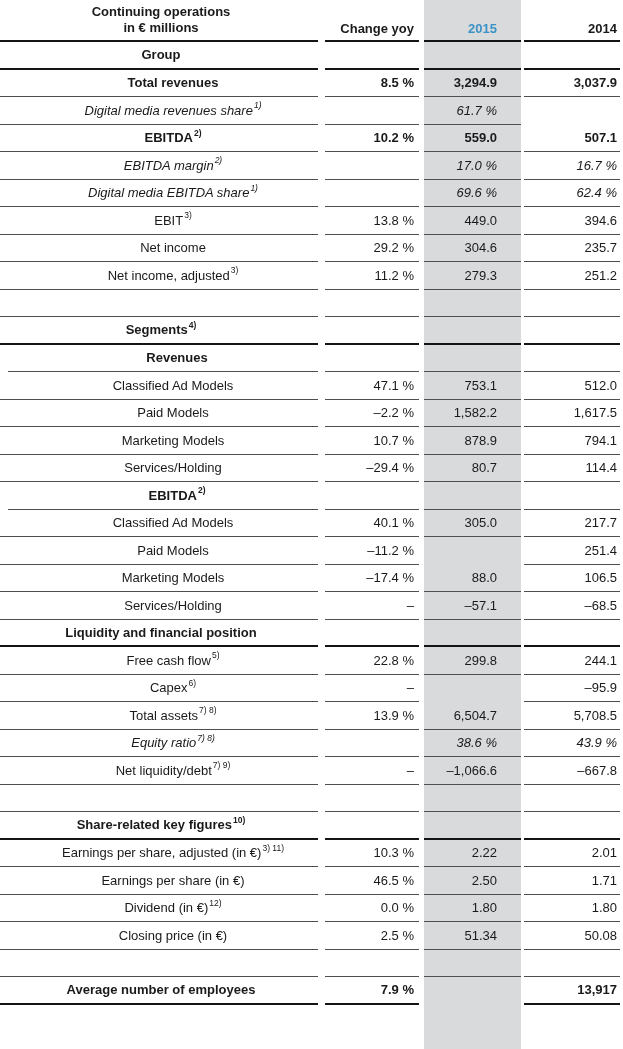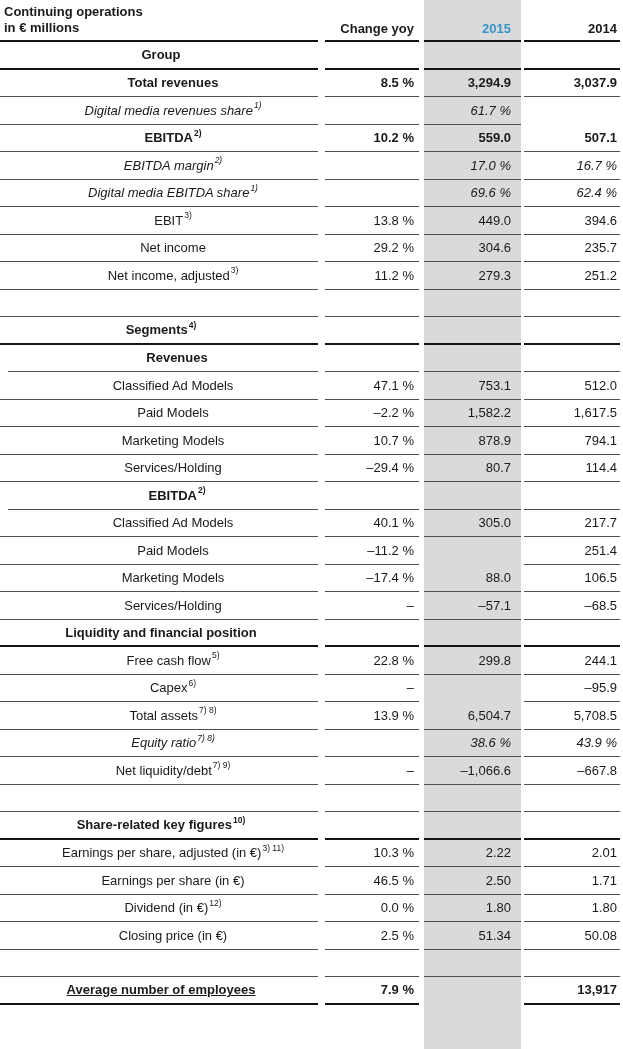--- a/index.html
+++ b/index.html
@@ -23,44 +23,44 @@
     height:27.5px;
   }
   .cell{
     display:flex;align-items:center;
     font-size:13px;
     border-bottom:1px solid #4d4e50;
     overflow:hidden;white-space:nowrap;
   }
   .c-label{grid-column:1;padding-left:28px;justify-content:center;}
   .c-change{grid-column:3;justify-content:flex-end;padding-right:5px;}
-  .c-2015{grid-column:5;justify-content:flex-end;padding-right:10px;}
+  .c-2015{grid-column:5;justify-content:flex-end;padding-right:24px;}
   .c-2014{grid-column:7;justify-content:flex-end;padding-right:3px;}
   .sup{font-size:8.5px;position:relative;top:-5px;margin-left:1px;letter-spacing:0;}
   
   .row.bold .cell{font-weight:bold;}
   .row.italic .cell{font-style:italic;}
   .row.section .cell{border-bottom:2.5px solid #141414;}
   .row.section .c-label{padding-left:4px;font-weight:bold;}
   .row.subheader .c-label{font-weight:bold;margin-left:8px;}
   .row.total .cell{border-bottom:2.5px solid #141414;font-weight:bold;}
-  .row.total .c-label{padding-left:4px;text-decoration:underline;}
+  .row.total .c-label{padding-left:4px;}
   
   .hdr{
     display:grid;
     grid-template-columns:318px 7px 94px 5px 97px 3px 96px;
     height:42px;
   }
   .hdr .cell{
     align-items:flex-end;
     border-bottom:2.5px solid #141414;
     font-weight:bold;
     padding-bottom:4px;
   }
-  .hdr .c-label{flex-direction:column;align-items:flex-start;justify-content:flex-end;padding-left:4px;line-height:16px;}
+  .hdr .c-label{flex-direction:column;align-items:center;justify-content:flex-end;padding-left:4px;line-height:16px;}
 </style>
 </head>
 <body>
 
 <div class="page">
   <div class="band" style="background: rgb(216, 218, 219);"></div>
   <div class="tbl">
     <div class="hdr">
       <div class="cell c-label">
         <span>Continuing operations</span>

